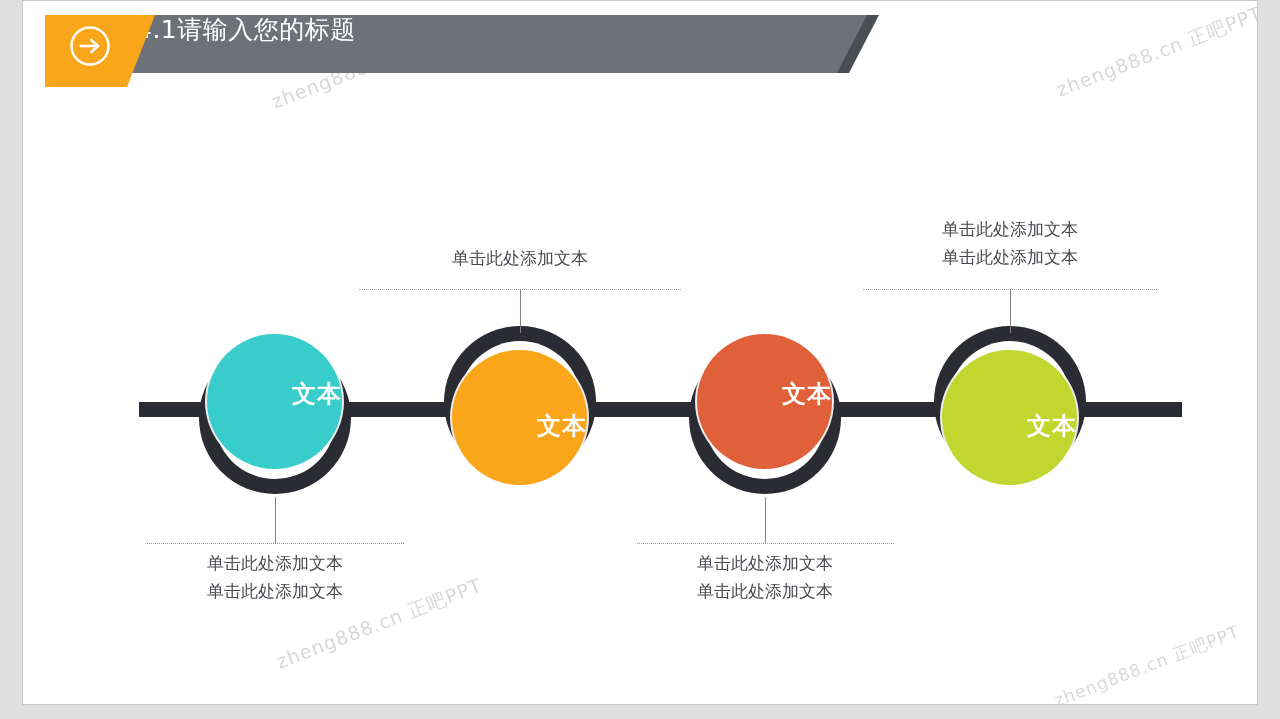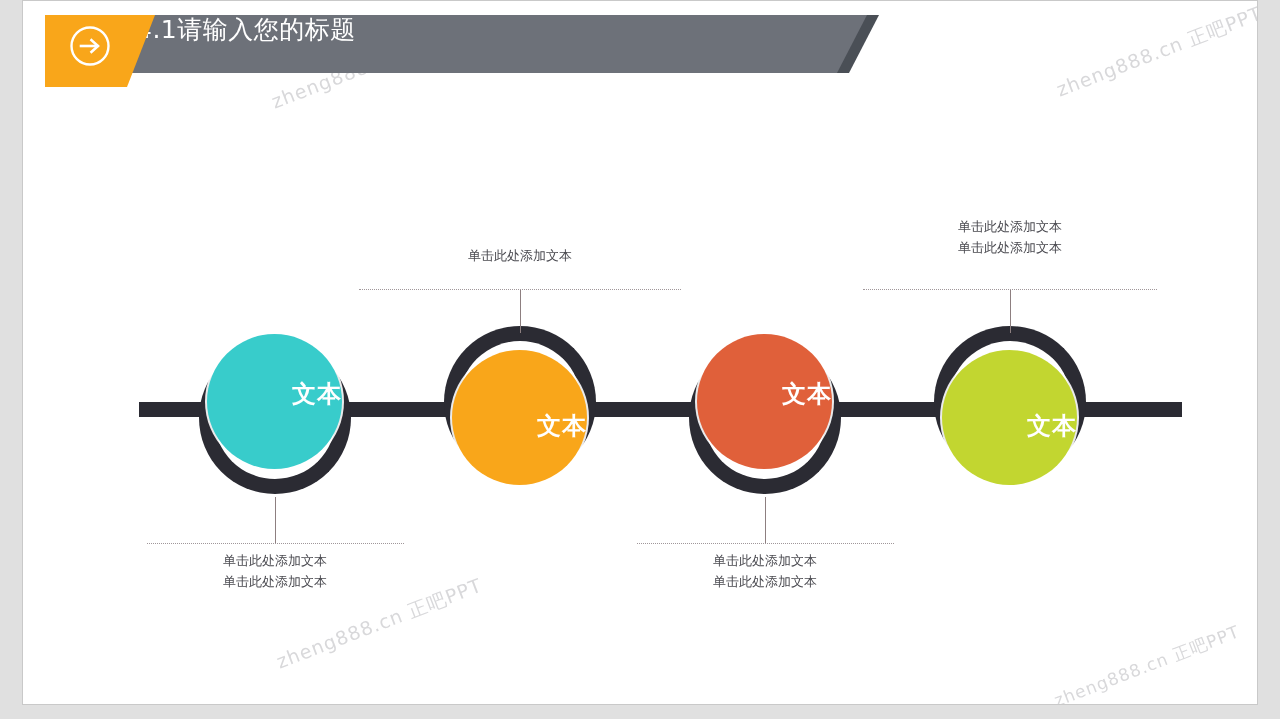--- a/index.html
+++ b/index.html
@@ -156,21 +156,21 @@
     border-top: 1px dotted #a0979a;
   }
   .callout .stem {
     position: absolute;
     width: 0;
     border-left: 1px solid #8d7f80;
   }
   .callout .txt {
     position: absolute;
     text-align: center;
-    font-size: 13px;
+    font-size: 17px;
     color: #4a4a50;
     line-height: 1.62;
     white-space: nowrap;
   }
 
   
   .page-badge {
     position: absolute;
     right: 0px;
     bottom: 0px;

